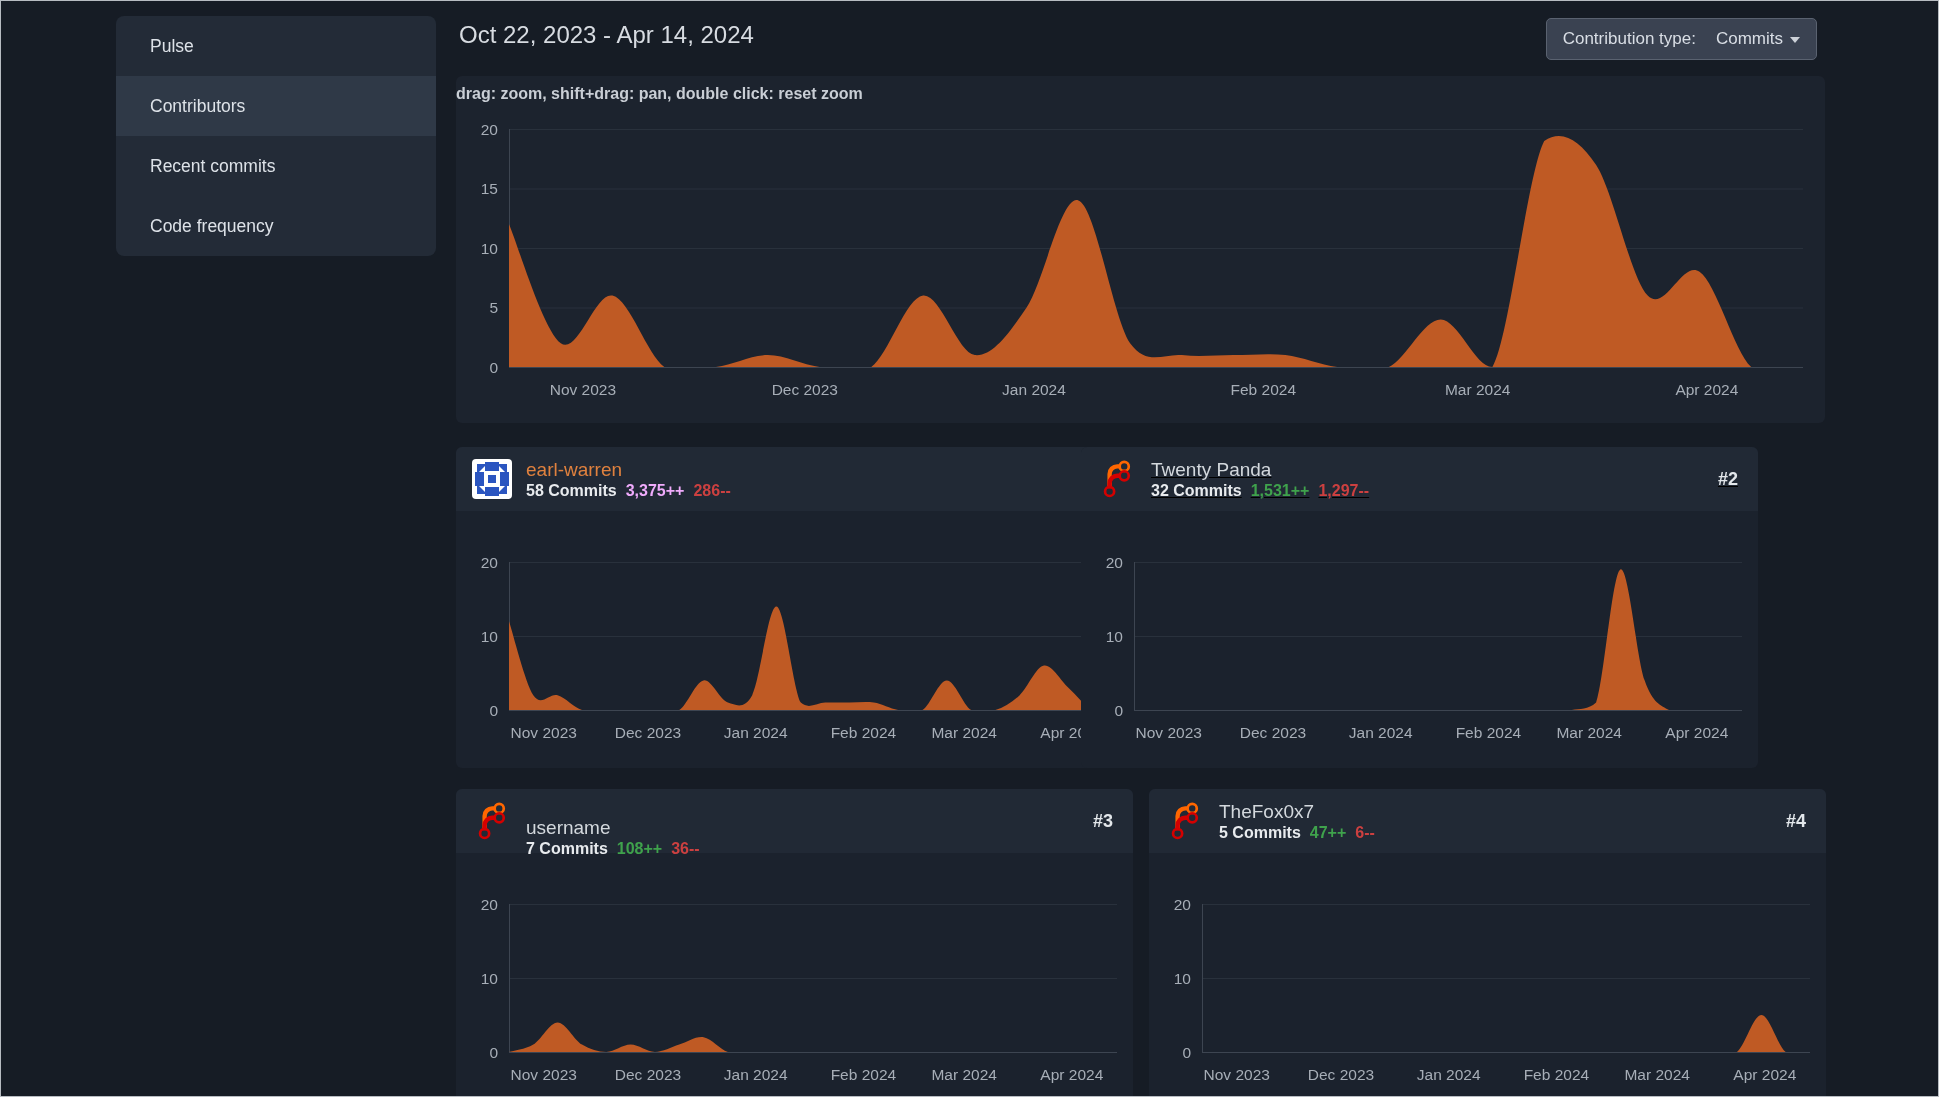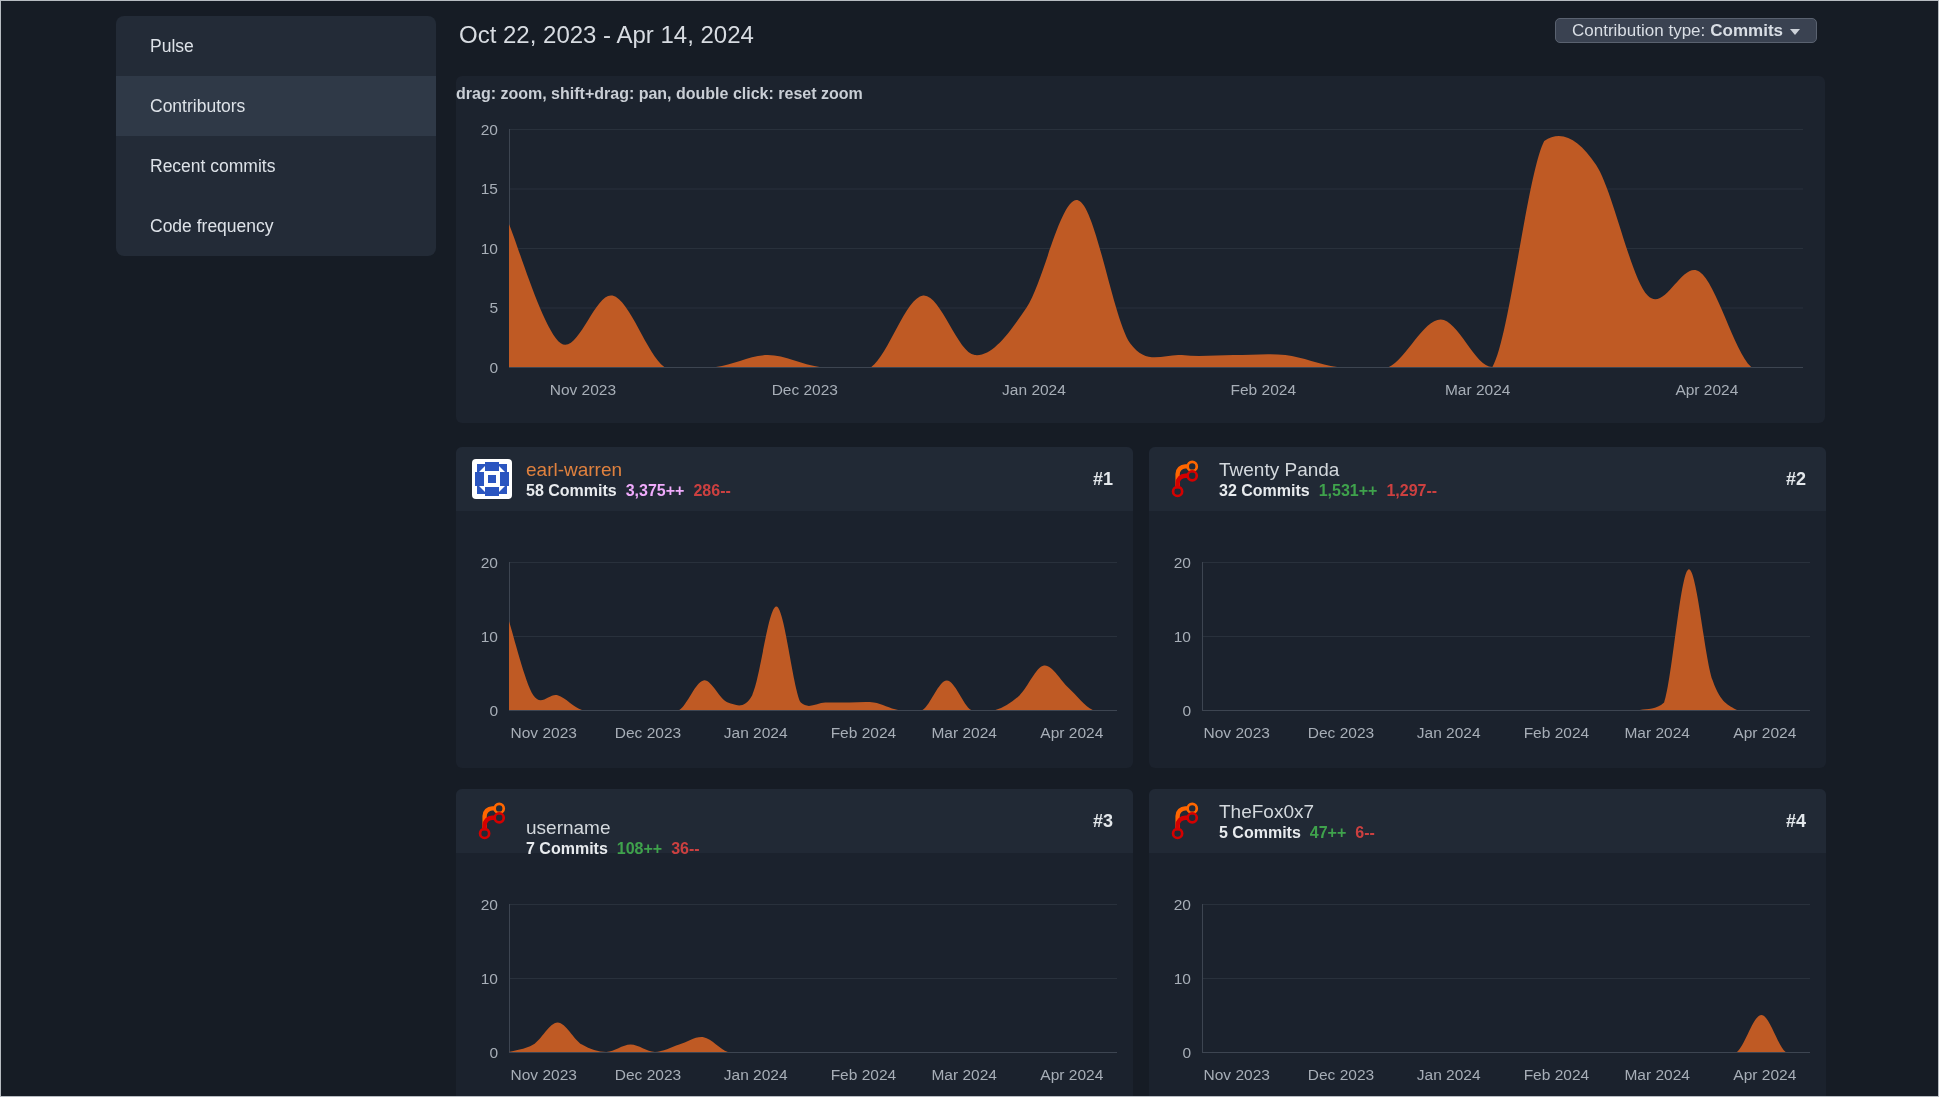--- a/index.html
+++ b/index.html
@@ -7,35 +7,35 @@
         background:#161c25;border:1px solid #b7bcc2;font-family:"Liberation Sans",sans-serif;
         -webkit-font-smoothing:antialiased;}
   
   .sidebar-menu{position:absolute;left:115px;top:15px;width:320px;background:#232b37;
                 border-radius:8px;overflow:hidden;}
   .menu-item{height:60px;display:flex;align-items:center;padding-left:34px;
              color:#dde2e8;font-size:17.5px;cursor:pointer;}
   .menu-item.selected{background:#2f3947;}
   
   .date-title{position:absolute;left:458px;top:20px;font-size:24px;color:#d7dbe1;}
-  .ctype-btn{position:absolute;top:17px;right:121px;height:25px;box-sizing:border-box;
+  .ctype-btn{position:absolute;top:17px;right:121px;height:42px;box-sizing:border-box;
              background:#3a4251;border:1px solid #5a6270;border-radius:5px;display:flex;
              align-items:center;padding:0 16px;color:#d9dee5;font-size:17px;cursor:pointer;}
-  .ctype-btn .val{font-weight:700;margin-left:5px;}
+  .ctype-btn .val{font-weight:400;margin-left:20px;}
   .caret{width:0;height:0;border-left:5px solid transparent;border-right:5px solid transparent;
          border-top:6px solid #cdd2d9;margin-left:7px;margin-top:2px;}
   
   .panel{position:absolute;background:#1c232e;border-radius:6px;}
   #main-panel{left:455px;top:75px;width:1369px;height:347px;}
   .hint{position:absolute;top:9px;left:0;right:0;text-align:left;font-size:16px;
         font-weight:700;color:#c9ced5;}
   .main-chart{position:absolute;left:0;top:0;width:1369px;height:347px;}
   
   .card{position:absolute;width:677px;height:321px;background:#1b222d;border-radius:6px;overflow:hidden;}
-  #card-0{left:455px;top:446px;} #card-1{left:1148px;top:446px;}
+  #card-0{left:455px;top:446px;} #card-1{left:1080px;top:446px;text-decoration:underline;}
   #card-2{left:455px;top:788px;} #card-3{left:1148px;top:788px;}
   .card-header{height:64px;background:#212935;display:flex;align-items:center;
                padding:0 20px 0 16px;}
   .avatar{width:40px;height:40px;border-radius:4px;overflow:hidden;flex:none;}
   .avatar svg{display:block;width:40px;height:40px;}
   .card-info{display:flex;flex-direction:column;justify-content:center;margin-left:14px;}
   .card-name{font-size:19px;line-height:22px;color:#d3d8dd;cursor:pointer;}
   .card-stats{font-size:16px;font-weight:700;line-height:19px;color:#e8ebee;display:flex;gap:9px;}
   .rank{margin-left:auto;font-size:18px;font-weight:700;color:#e3e7eb;}
   .card-chart{position:absolute;left:0;top:64px;width:677px;height:257px;}

